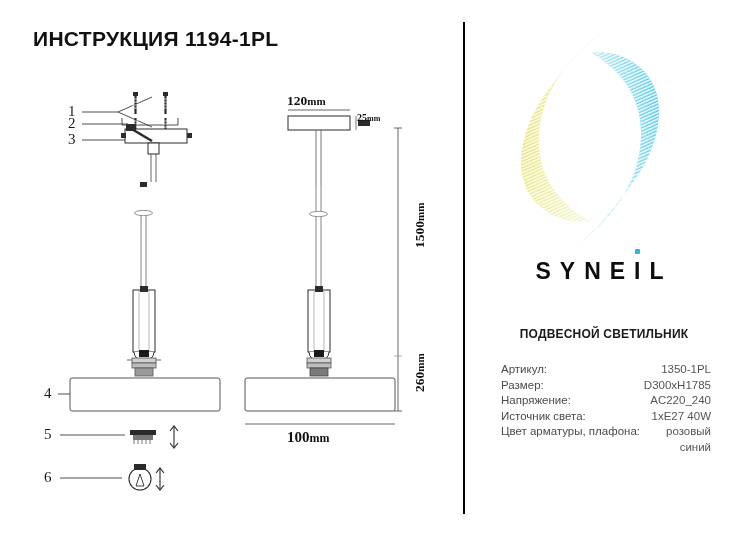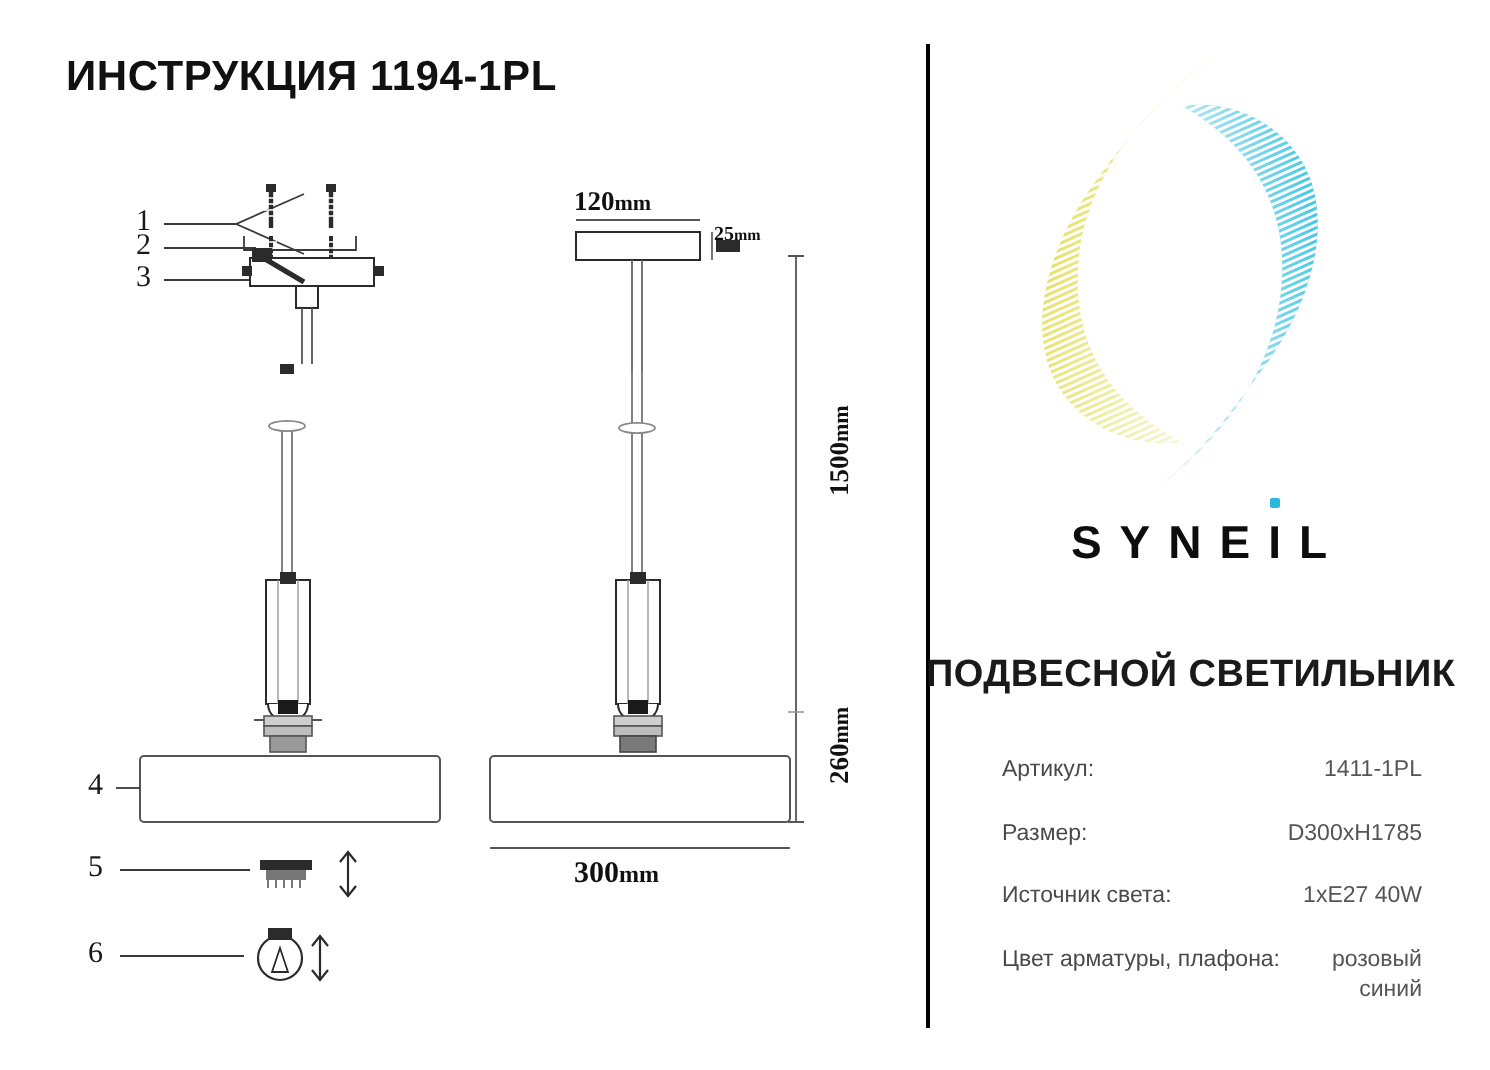--- a/index.html
+++ b/index.html
@@ -90,41 +90,42 @@
     left: 1px; top: -9px;
     width: 5px; height: 5px;
     background: #2bb8e0;
     border-radius: 1px;
   }
 
   #product-type {
     position: absolute;
     left: 0; top: 327px;
     width: 282px;
-    font-size: 19px;
+    text-align: center;
+    font-size: 12px;
     font-weight: bold;
     color: #1a1a1a;
     letter-spacing: 0.2px;
   }
 
   #spec-table {
     position: absolute;
     left: 38px; top: 362px;
     width: 210px;
     font-size: 11.5px;
     color: #4a4a4a;
   }
   .spec-row {
     display: flex;
     justify-content: space-between;
     align-items: baseline;
     line-height: 15.5px;
     white-space: nowrap;
   }
-  .spec-label { text-align: center; margin-top: 16px; }
+  .spec-label { text-align: center; }
   .spec-value { text-align: right; color: #555555; }
   .spec-row.wide .spec-label { flex: 0 0 auto; }
   .spec-extra {
     text-align: right;
     line-height: 15.5px;
     color: #555555;
   }
 
   #footer {
     position: absolute;
@@ -291,21 +292,21 @@
 
     <div class="dim dim-v" style="left:412px; top:248px;">
       <span>1500</span><span class="unit">mm</span>
     </div>
 
     <div class="dim dim-v" style="left:412px; top:392px;">
       <span>260</span><span class="unit">mm</span>
     </div>
 
     <div class="dim" style="left:287px; top:429px; font-size:15px;">
-      <span>300</span><span class="unit" style="font-size:12px;">mm</span>
+      <span>100</span><span class="unit" style="font-size:12px;">mm</span>
     </div>
   </div>
 
   <div id="brand-panel">
 
     <div id="logo-mark">
       <svg width="150" height="225" viewBox="0 0 150 225">
         <defs>
 
           <clipPath id="swooshClip">
@@ -351,27 +352,31 @@
       </svg>
     </div>
 
     <div id="wordmark"><span>SYNE</span><span class="dot-i">I</span><span>L</span></div>
 
     <div id="product-type">ПОДВЕСНОЙ СВЕТИЛЬНИК</div>
 
     <div id="spec-table">
       <div class="spec-row">
         <span class="spec-label">Артикул:</span>
-        <span class="spec-value">1411-1PL</span>
+        <span class="spec-value">1350-1PL</span>
       </div>
       <div class="spec-row">
         <span class="spec-label">Размер:</span>
         <span class="spec-value">D300xH1785</span>
       </div>
       <div class="spec-row">
+        <span class="spec-label">Напряжение:</span>
+        <span class="spec-value">AC220_240</span>
+      </div>
+      <div class="spec-row">
         <span class="spec-label">Источник света:</span>
         <span class="spec-value">1xE27 40W</span>
       </div>
       <div class="spec-row wide">
         <span class="spec-label">Цвет арматуры, плафона:</span>
         <span class="spec-value">розовый</span>
       </div>
       <div class="spec-extra">синий</div>
     </div>
 

